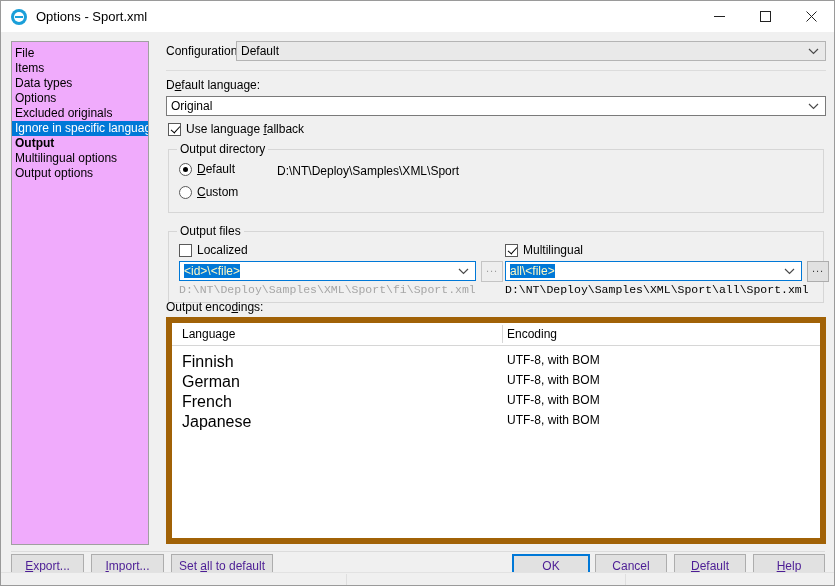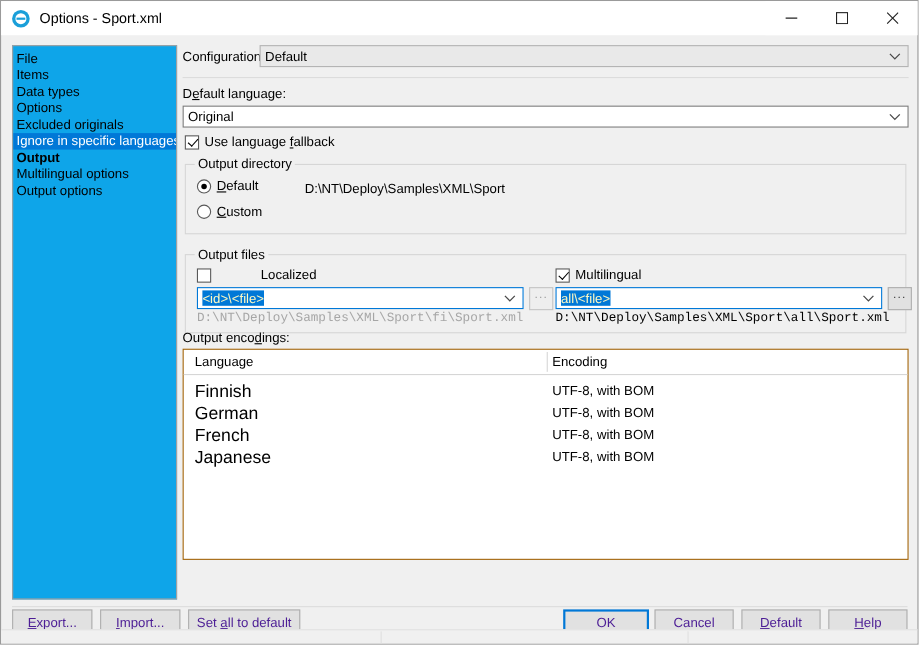--- a/index.html
+++ b/index.html
@@ -77,23 +77,23 @@
     align-items: center;
     justify-content: center;
     background: #ffffff;
   }
   .cap-btn svg { display: block; }
 
   
   .sidebar {
     position: absolute;
     left: 10px; top: 40px;
-    width: 150px;
+    width: 138px;
     height: 504px;
-    background: #0ea5e9;
+    background: #f0abfc;
     border: 1px solid #a0a0a0;
     box-sizing: border-box;
     overflow: hidden;
   }
   .side-item {
     height: 15px;
     line-height: 15px;
     padding-left: 3px;
     font-size: 12px;
     white-space: nowrap;
@@ -221,23 +221,23 @@
     font-size: 11.5px;
     white-space: nowrap;
   }
   .preview.dim { color: #a6a6a6; }
 
   
   .enc-list {
     position: absolute;
     left: 0; top: 0;
     width: 660px;
-    height: 192px;
-    background: #ffffff;
-    border: 1px solid #a16207;
+    height: 227px;
+    background: #ffffff;
+    border: 6px solid #a16207;
     box-sizing: border-box;
   }
   .enc-head {
     position: relative;
     height: 22px;
     border-bottom: 1px solid #d6d6d6;
   }
   .enc-head .h {
     position: absolute;
     top: 4px;
@@ -381,21 +381,21 @@
       <span style="position:absolute; left:108px; top:14px; font-size:12px;">D:\NT\Deploy\Samples\XML\Sport</span>
       <div class="checkrow" style="position:absolute; left:10px; top:35px;">
         <span class="radio"></span>
         <span class="ctl-label"><u class="acc">C</u><span>ustom</span></span>
       </div>
     </div>
 
     <div class="group" style="left:2px; top:179px; width:656px; height:72px;margin-top:11px;">
       <span class="group-title">Output files</span>
 
-      <div class="checkrow" style="position:absolute; left:10px; top:11px;gap:40px;">
+      <div class="checkrow" style="position:absolute; left:10px; top:11px;">
         <span class="cbox"></span>
         <span class="ctl-label">Localized</span>
       </div>
       <div class="combo focused" style="position:absolute; left:10px; top:29px; width:297px;">
         <span class="sel-text">&lt;id&gt;\&lt;file&gt;</span>
         <span class="arrow">
           <svg width="11" height="7" viewBox="0 0 11 7">
               <polyline points="1,1 5.5,5.5 10,1" fill="none" stroke="#4a4a4a" stroke-width="1.2"></polyline>
             </svg>
         </span>

